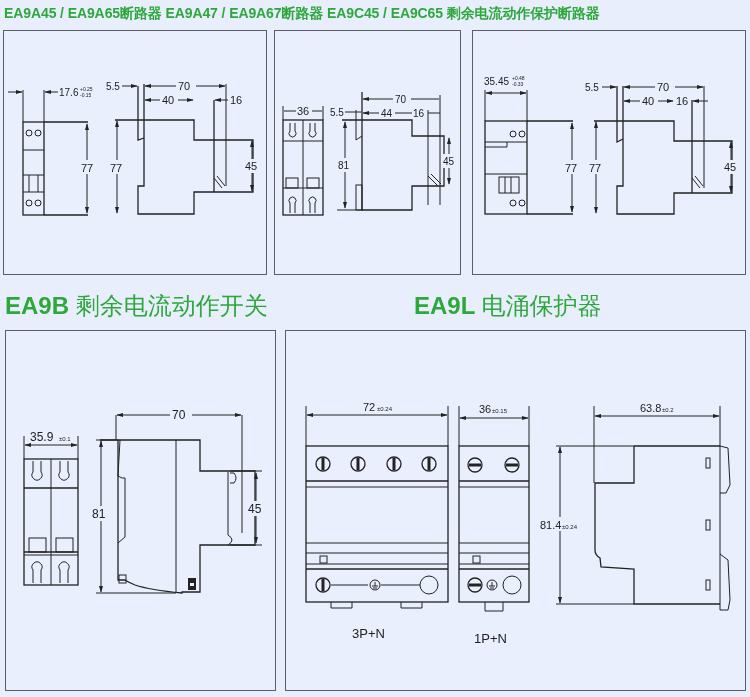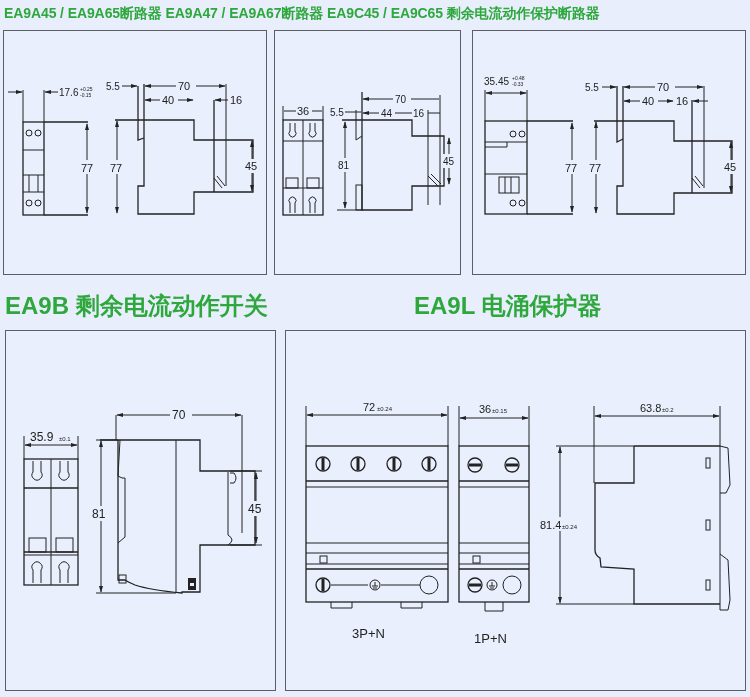--- a/index.html
+++ b/index.html
@@ -1,21 +1,21 @@
 <!DOCTYPE html>
 <html><head>
 <meta charset="utf-8">
 <style>
   html, body { margin:0; padding:0; }
   body { width:750px; height:697px; background:#e8eefc; position:relative; overflow:hidden;
          font-family:"Liberation Sans","DejaVu Sans",sans-serif; }
   .title { position:absolute; color:#2ea83c; font-weight:bold; white-space:nowrap; }
   .title-top { top:5px; left:4px; font-size:14px; letter-spacing:-0.1px; }
   .title-big { font-size:24px; top:290px; }
-  .title-big .cn { font-weight:bold;text-align:right; }
+  .title-big .cn { font-weight:normal;text-align:right; }
   .panel { position:absolute; border:1.5px solid #5c5e66; background:#e9effc; box-sizing:border-box; }
   svg { position:absolute; left:0; top:0; overflow:visible; }
   svg text { font-family:"Liberation Sans","DejaVu Sans",sans-serif; fill:#222; }
   .ln { stroke:#222; stroke-width:1.3; fill:none; }
   .thin { stroke:#222; stroke-width:1; fill:none; }
   .dim { stroke:#222; stroke-width:1; fill:none; }
 </style>
 </head>
 <body>
 

